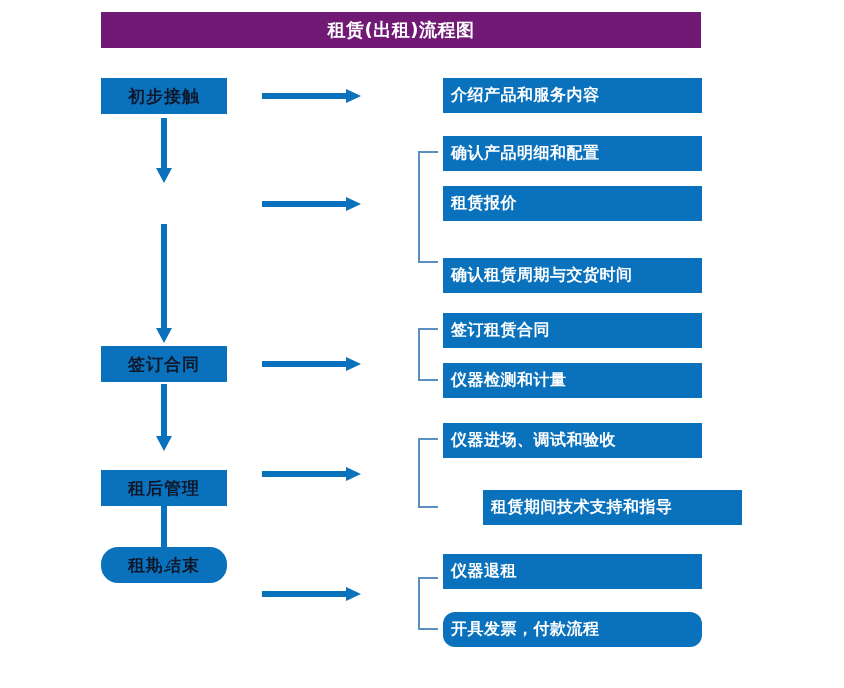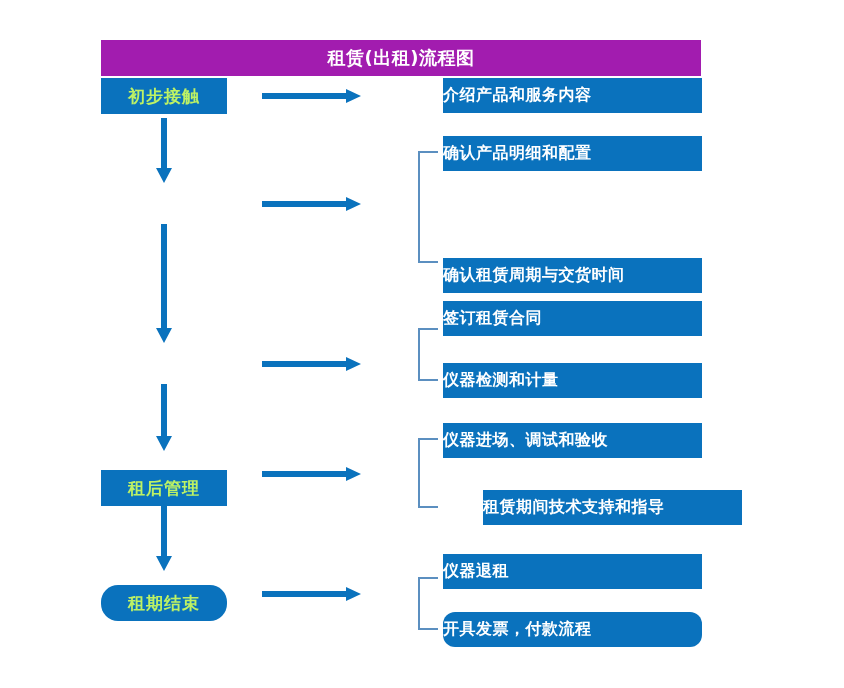--- a/index.html
+++ b/index.html
@@ -23,60 +23,59 @@
     height: 688px;
   }
 
   
   .title-bar {
     position: absolute;
     left: 101px;
     top: 12px;
     width: 600px;
     height: 36px;
-    background: #a21caf;
+    background: #701a75;
     color: #ffffff;
     display: flex;
     align-items: center;
     justify-content: center;
     font-size: 18px;
     font-weight: bold;
     letter-spacing: 0.5px;
-    margin-top: 28px;
   }
 
   
   .stage-box {
     position: absolute;
     left: 101px;
     width: 126px;
     height: 36px;
     background: #0a72bd;
-    color: #bef264;
+    color: #0f172a;
     display: flex;
     align-items: center;
     justify-content: center;
     font-size: 17px;
     font-weight: bold;
     letter-spacing: 1px;
   }
 
   
   .detail-box {
     position: absolute;
     left: 443px;
     width: 259px;
     height: 35px;
     background: #0a72bd;
     color: #ffffff;
     display: flex;
     align-items: center;
     font-size: 16px;
     font-weight: bold;
-    padding-left: 0;
+    padding-left: 8px;
     box-sizing: border-box;
     letter-spacing: 0.5px;
   }
 
   
   .h-arrow {
     position: absolute;
     left: 262px;
     width: 100px;
     height: 18px;
@@ -101,24 +100,25 @@
 </head>
 <body>
 
 <div id="canvas">
 
   <div class="title-bar">租赁(出租)流程图</div>
 
   <div class="stage-box" style="top:78px;">初步接触</div>
 
 
+  <div class="stage-box" style="top:346px;">签订合同</div>
 
   <div class="stage-box" style="top:470px;">租后管理</div>
 
-  <div class="stage-box" style="top:585px;border-radius:17px;">租期结束</div>
+  <div class="stage-box" style="top:547px;border-radius:17px;">租期结束</div>
 
   <div class="v-arrow" style="top:118px;height:66px;">
     <svg width="20" height="66" viewBox="0 0 20 66">
       <rect x="7" y="0" width="6" height="52" fill="#0a72bd"></rect>
       <polygon points="2,50 18,50 10,65" fill="#0a72bd"></polygon>
     </svg>
   </div>
 
   <div class="v-arrow" style="top:224px;height:120px;">
     <svg width="20" height="120" viewBox="0 0 20 120">
@@ -181,24 +181,25 @@
   <div class="bracket" style="top:328px;height:53px;"></div>
 
   <div class="bracket" style="top:438px;height:70px;"></div>
 
   <div class="bracket" style="top:577px;height:53px;"></div>
 
   <div class="detail-box" style="top:78px;">介绍产品和服务内容</div>
 
   <div class="detail-box" style="top:136px;text-align:right;">确认产品明细和配置</div>
 
+  <div class="detail-box" style="top:186px;">租赁报价</div>
 
   <div class="detail-box" style="top:258px;">确认租赁周期与交货时间</div>
 
-  <div class="detail-box" style="top:301px;">签订租赁合同</div>
+  <div class="detail-box" style="top:313px;">签订租赁合同</div>
 
   <div class="detail-box" style="top:363px;">仪器检测和计量</div>
 
   <div class="detail-box" style="top:423px;">仪器进场、调试和验收</div>
 
   <div class="detail-box" style="top:490px;margin-left:40px;">租赁期间技术支持和指导</div>
 
   <div class="detail-box" style="top:530px;margin-top:24px;">仪器退租</div>
 
   <div class="detail-box" style="top:612px;border-radius:12px;">开具发票，付款流程</div>

